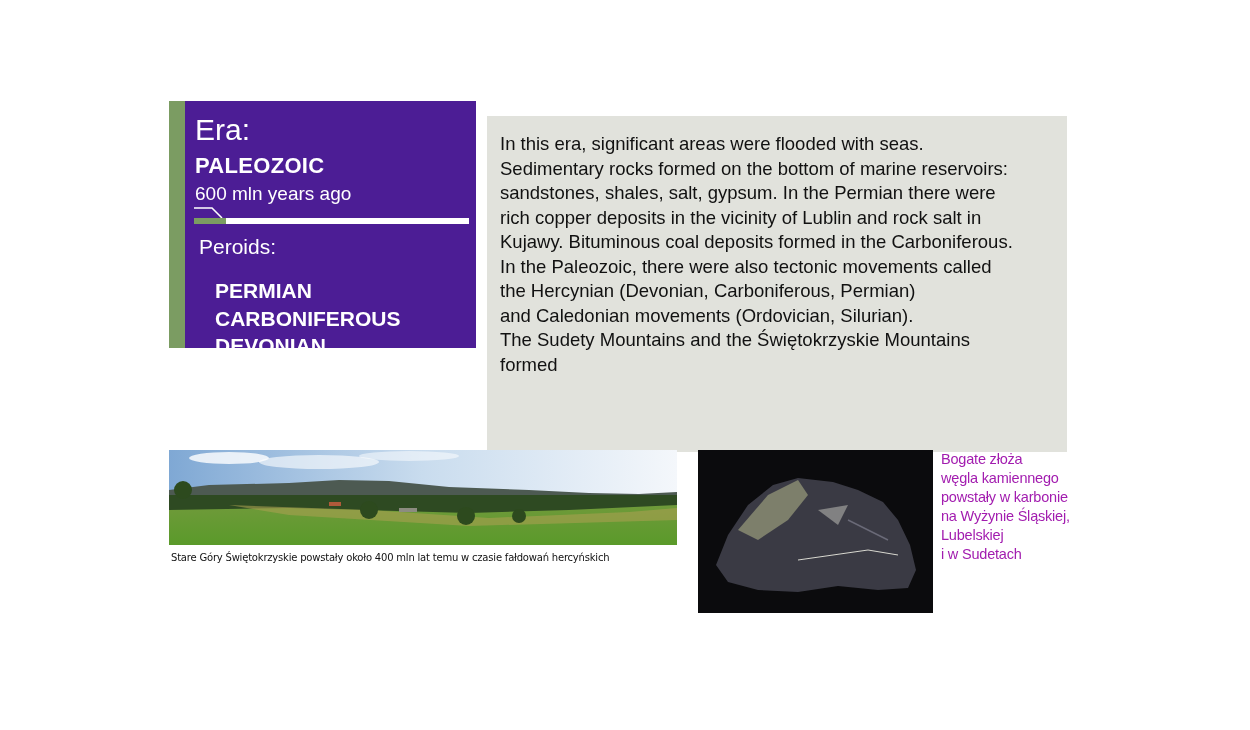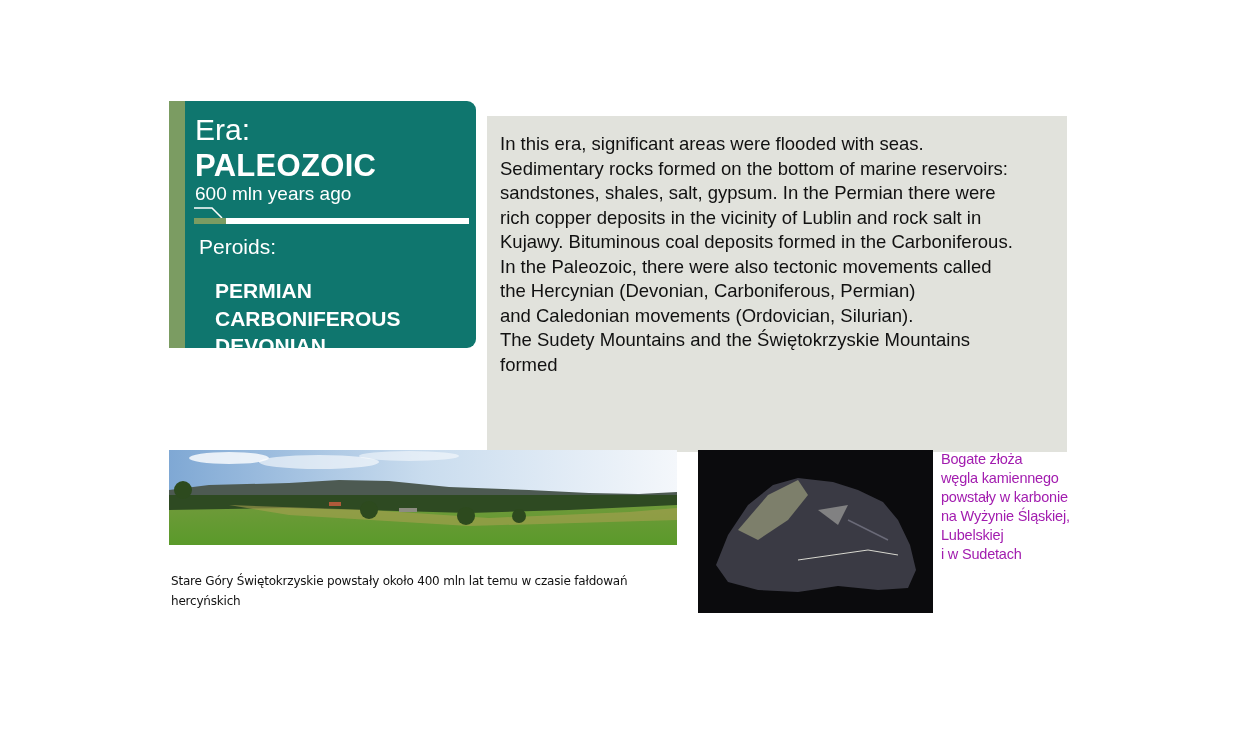--- a/index.html
+++ b/index.html
@@ -1,34 +1,34 @@
 <!DOCTYPE html>
 <html><head>
 <meta charset="utf-8">
 <style>
   html, body { margin: 0; padding: 0; background: #ffffff; }
   body { width: 1250px; height: 730px; position: relative; overflow: hidden; font-family: "Liberation Sans", sans-serif; }
 
-  .era-panel { position: absolute; left: 169px; top: 101px; width: 307px; height: 247px; background: #0f766e; border-radius: 9px; }
+  .era-panel { position: absolute; left: 169px; top: 101px; width: 307px; height: 247px; background: #4c1d95; }
   .era-stripe { position: absolute; left: 0; top: 0; width: 16px; height: 100%; background: #7b9c62; }
   .era-label { position: absolute; left: 26px; top: 12px; color: #ffffff; font-size: 30px; line-height: 34px; }
-  .era-name { position: absolute; left: 26px; top: 48px; color: #ffffff; font-size: 31px; font-weight: bold; line-height: 34px; letter-spacing: 0.3px; }
+  .era-name { position: absolute; left: 26px; top: 48px; color: #ffffff; font-size: 22px; font-weight: bold; line-height: 34px; letter-spacing: 0.3px; }
   .era-years { position: absolute; left: 26px; top: 82px; color: #ffffff; font-size: 19px; line-height: 22px; }
   .timeline { position: absolute; left: 25px; top: 104px; width: 275px; height: 22px; }
   .timeline svg { display: block; }
 
   .periods-label { position: absolute; left: 30px; top: 134px; color: #ffffff; font-size: 21px; line-height: 24px; }
   .periods-list { position: absolute; left: 30px; top: 160px; margin: 16px; padding: 0; list-style: none; }
   .periods-list li { color: #ffffff; font-size: 21px; font-weight: bold; line-height: 27.5px; }
 
   .desc-panel { position: absolute; left: 487px; top: 116px; width: 580px; height: 336px; background: #e1e2dc; }
   .desc-text { position: absolute; left: 13px; top: 16px; width: 565px; color: #111111; font-size: 18.5px; line-height: 24.5px; white-space: pre-line; }
 
   .landscape { position: absolute; left: 169px; top: 450px; width: 508px; height: 95px; overflow: hidden; }
-  .landscape-caption { position: absolute; left: 171px; top: 572px; width: 510px; color: #111111; font-size: 12px; line-height: 19.5px; font-family: "DejaVu Sans", sans-serif; letter-spacing: -0.2px; }
+  .landscape-caption { position: absolute; left: 171px; top: 548px; width: 510px; color: #111111; font-size: 10px; line-height: 19.5px; font-family: "DejaVu Sans", sans-serif; letter-spacing: -0.2px; }
 
   .coal { position: absolute; left: 698px; top: 450px; width: 235px; height: 163px; background: #0b0b0d; overflow: hidden; }
   .coal-caption { position: absolute; left: 941px; top: 450px; width: 170px; color: #a21caf; font-size: 14.5px; line-height: 19px; font-family: Liberation Sans, sans-serif; letter-spacing: -0.2px; white-space: pre-line; }
 </style>
 </head>
 <body>
 
 <div class="era-panel">
   <div class="era-stripe"></div>
   <div class="era-label">Era:</div>

